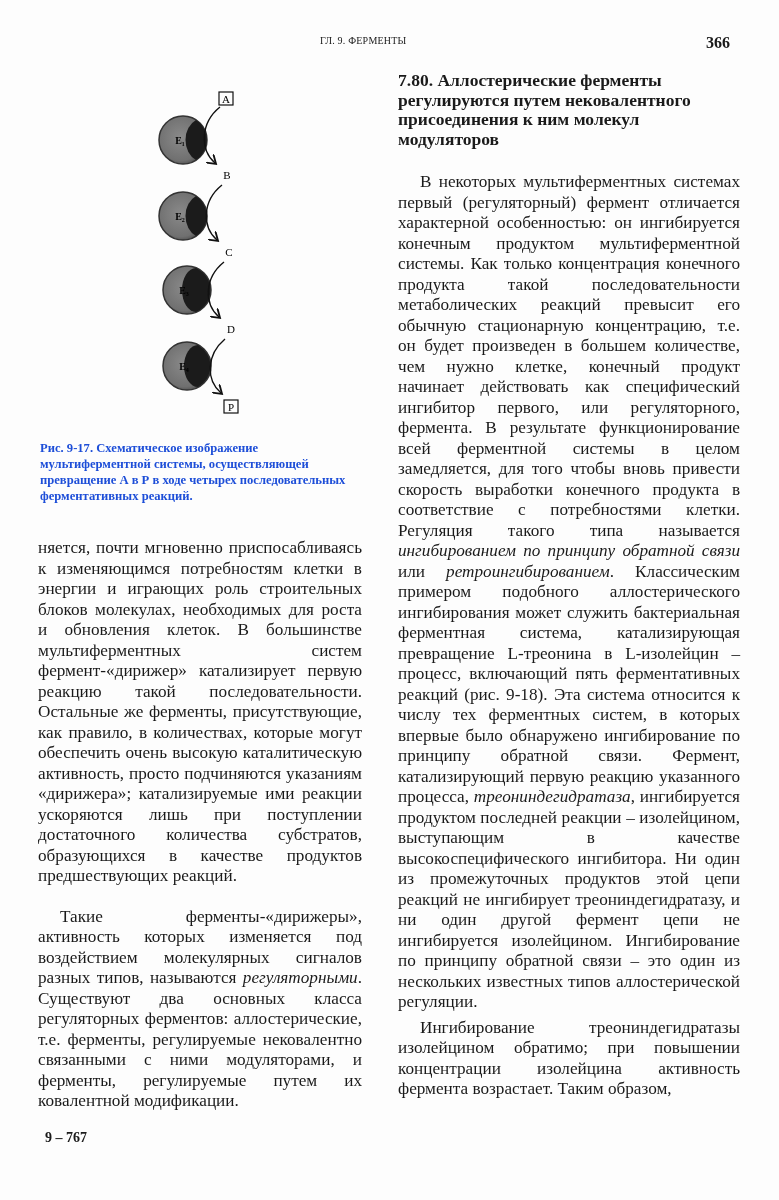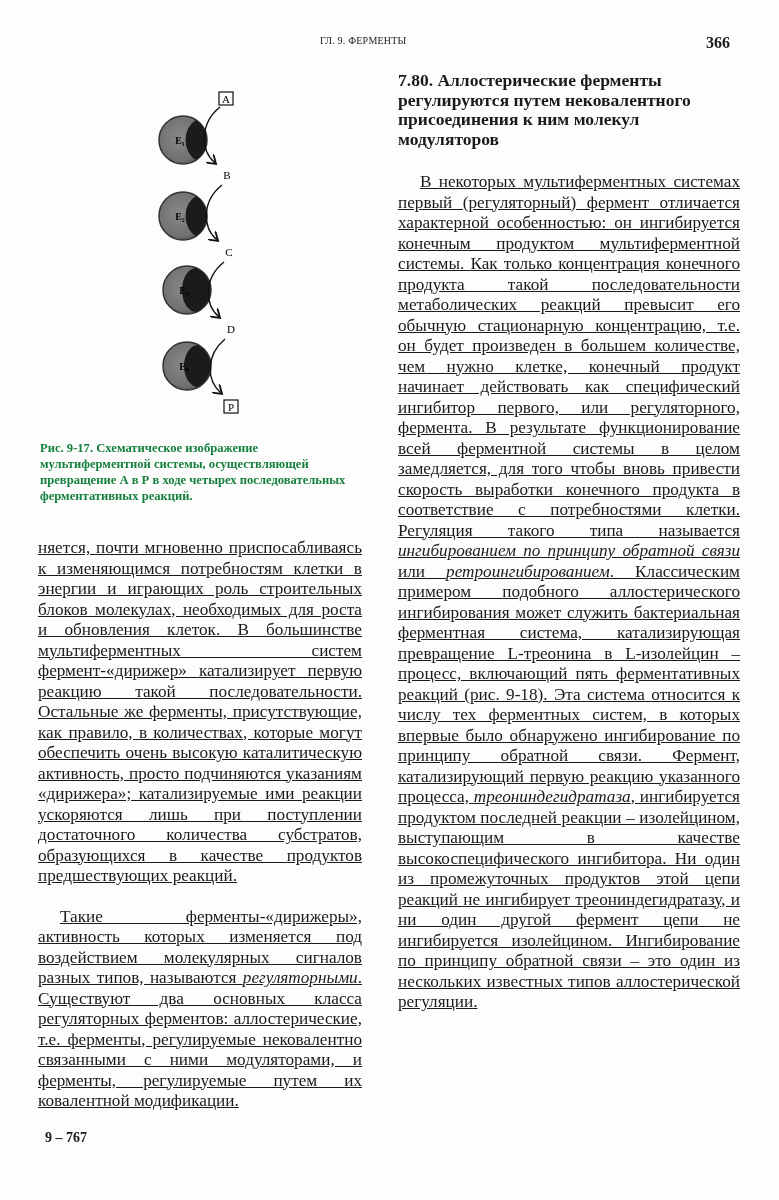--- a/index.html
+++ b/index.html
@@ -1,22 +1,22 @@
 <!DOCTYPE html>
 <html><head>
 <meta charset="utf-8">
 <style>
   html, body { margin: 0; padding: 0; background: #fdfdfd; }
   body { width: 779px; height: 1200px; position: relative; overflow: hidden;
          font-family: "Liberation Serif", "DejaVu Serif", serif; color: #1a1a1a; }
   .header-chapter { position: absolute; left: 320px; top: 35px; font-size: 10px; letter-spacing: 0.2px; }
   .header-page { position: absolute; left: 706px; top: 34px; font-size: 16px; font-weight: bold; }
   .figure { position: absolute; left: 130px; top: 85px; width: 130px; height: 340px; }
-  .caption { position: absolute; left: 40px; top: 440px; width: 330px; font-size: 12.6px; line-height: 16px; font-weight: bold; color:#15803d; }
-  .col { position: absolute; font-size: 17.2px; line-height: 20.5px; text-align: justify; text-decoration: underline; }
+  .caption { position: absolute; left: 40px; top: 440px; width: 330px; font-size: 12.6px; line-height: 16px; font-weight: bold; color:#1d4ed8; }
+  .col { position: absolute; font-size: 17.2px; line-height: 20.5px; text-align: justify; }
   .col p { margin: 0; }
   .left-col { left: 38px; top: 538px; width: 324px; }
   .left-col p.indent { text-indent: 22px; margin-top: 20px; }
   .right-col { left: 398px; top: 172px; width: 342px; }
   .right-col p.indent { text-indent: 22px; }
   .right-col p.indent + p.indent { margin-top: 5px; }
   .section-title { position: absolute; left: 398px; top: 71px; width: 345px; font-size: 17.5px; line-height: 19.5px; font-weight: bold; }
   .footer-sig { position: absolute; left: 45px; top: 1130px; font-size: 14px; font-weight: bold; }
   em { font-style: italic; }
 </style>
@@ -86,15 +86,16 @@
 
 <div class="col left-col">
   <p>няется, почти мгновенно приспосабливаясь к изменяющимся потребностям клетки в энергии и играющих роль строительных блоков молекулах, необходимых для роста и обновления клеток. В большинстве мультиферментных систем фермент-«дирижер» катализирует первую реакцию такой последовательности. Остальные же ферменты, присутствующие, как правило, в количествах, которые могут обеспечить очень высокую каталитическую активность, просто подчиняются указаниям «дирижера»; катализируемые ими реакции ускоряются лишь при поступлении достаточного количества субстратов, образующихся в качестве продуктов предшествующих реакций.</p>
   <p class="indent"><span>Такие ферменты-«дирижеры», активность которых изменяется под воздействием молекулярных сигналов разных типов, называются </span><em>регуляторными</em><span>. Существуют два основных класса регуляторных ферментов: аллостерические, т.е. ферменты, регулируемые нековалентно связанными с ними модуляторами, и ферменты, регулируемые путем их ковалентной модификации.</span></p>
 </div>
 
 <div class="section-title">7.80. Аллостерические ферменты регулируются путем нековалентного присоединения к ним молекул модуляторов</div>
 
 <div class="col right-col">
   <p class="indent"><span>В некоторых мультиферментных системах первый (регуляторный) фермент отличается характерной особенностью: он ингибируется конечным продуктом мультиферментной системы. Как только концентрация конечного продукта такой последовательности метаболических реакций превысит его обычную стационарную концентрацию, т.е. он будет произведен в большем количестве, чем нужно клетке, конечный продукт начинает действовать как специфический ингибитор первого, или регуляторного, фермента. В результате функционирование всей ферментной системы в целом замедляется, для того чтобы вновь привести скорость выработки конечного продукта в соответствие с потребностями клетки. Регуляция такого типа называется </span><em>ингибированием по принципу обратной связи</em><span> или </span><em>ретроингибированием</em><span>. Классическим примером подобного аллостерического ингибирования может служить бактериальная ферментная система, катализирующая превращение L-треонина в L-изолейцин – процесс, включающий пять ферментативных реакций (рис. 9-18). Эта система относится к числу тех ферментных систем, в которых впервые было обнаружено ингибирование по принципу обратной связи. Фермент, катализирующий первую реакцию указанного процесса, </span><em>треониндегидратаза</em><span>, ингибируется продуктом последней реакции – изолейцином, выступающим в качестве высокоспецифического ингибитора. Ни один из промежуточных продуктов этой цепи реакций не ингибирует треониндегидратазу, и ни один другой фермент цепи не ингибируется изолейцином. Ингибирование по принципу обратной связи – это один из нескольких известных типов аллостерической регуляции.</span></p>
+  <p class="indent">Ингибирование треониндегидратазы изолейцином обратимо; при повышении концентрации изолейцина активность фермента возрастает. Таким образом,</p>
 </div>
 
 <div class="footer-sig">9 – 767</div>
 
 </body></html>

